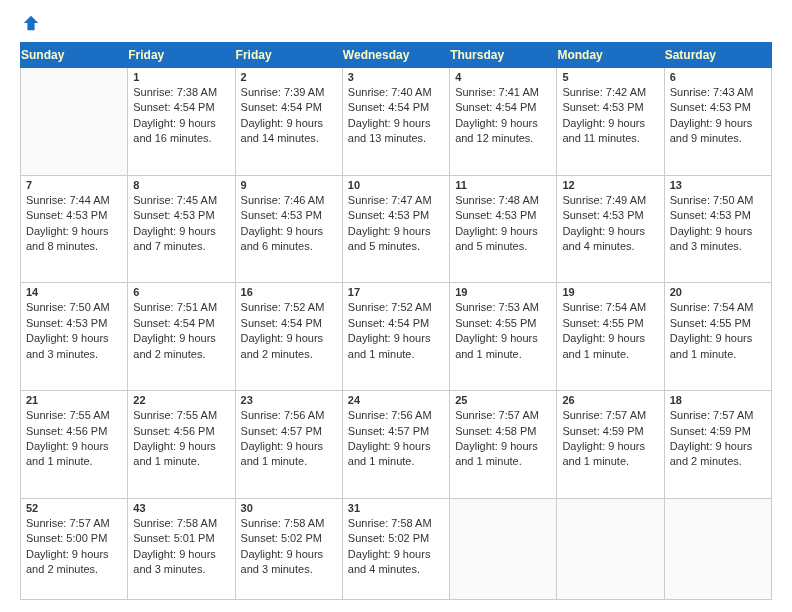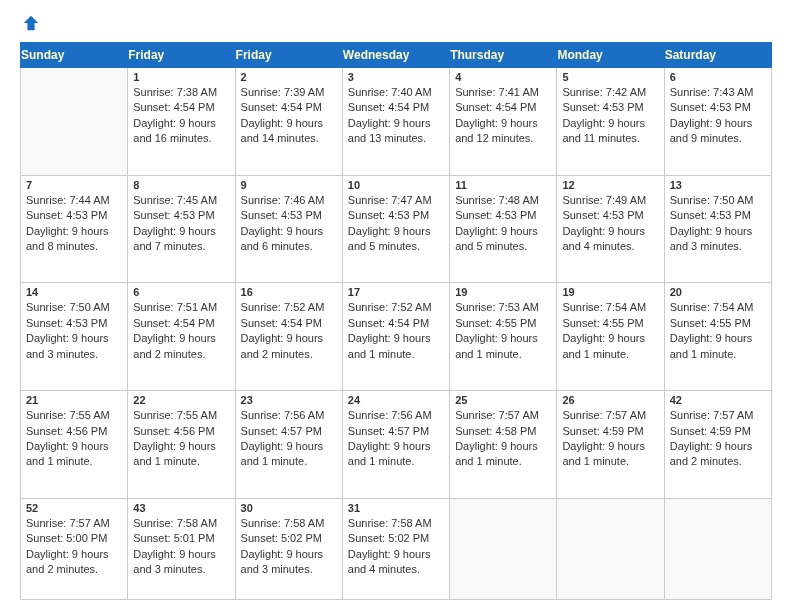--- a/index.html
+++ b/index.html
@@ -242,21 +242,21 @@
           </td>
           <td>
             <span class="day-num">25</span>
             <div class="day-info">Sunrise: 7:57 AM<br>Sunset: 4:58 PM<br>Daylight: 9 hours<br>and 1 minute.</div>
           </td>
           <td>
             <span class="day-num">26</span>
             <div class="day-info">Sunrise: 7:57 AM<br>Sunset: 4:59 PM<br>Daylight: 9 hours<br>and 1 minute.</div>
           </td>
           <td>
-            <span class="day-num">42</span>
+            <span class="day-num">18</span>
             <div class="day-info">Sunrise: 7:57 AM<br>Sunset: 4:59 PM<br>Daylight: 9 hours<br>and 2 minutes.</div>
           </td>
         </tr>
         <tr class="last-row">
           <td>
             <span class="day-num">52</span>
             <div class="day-info">Sunrise: 7:57 AM<br>Sunset: 5:00 PM<br>Daylight: 9 hours<br>and 2 minutes.</div>
           </td>
           <td>
             <span class="day-num">43</span>

